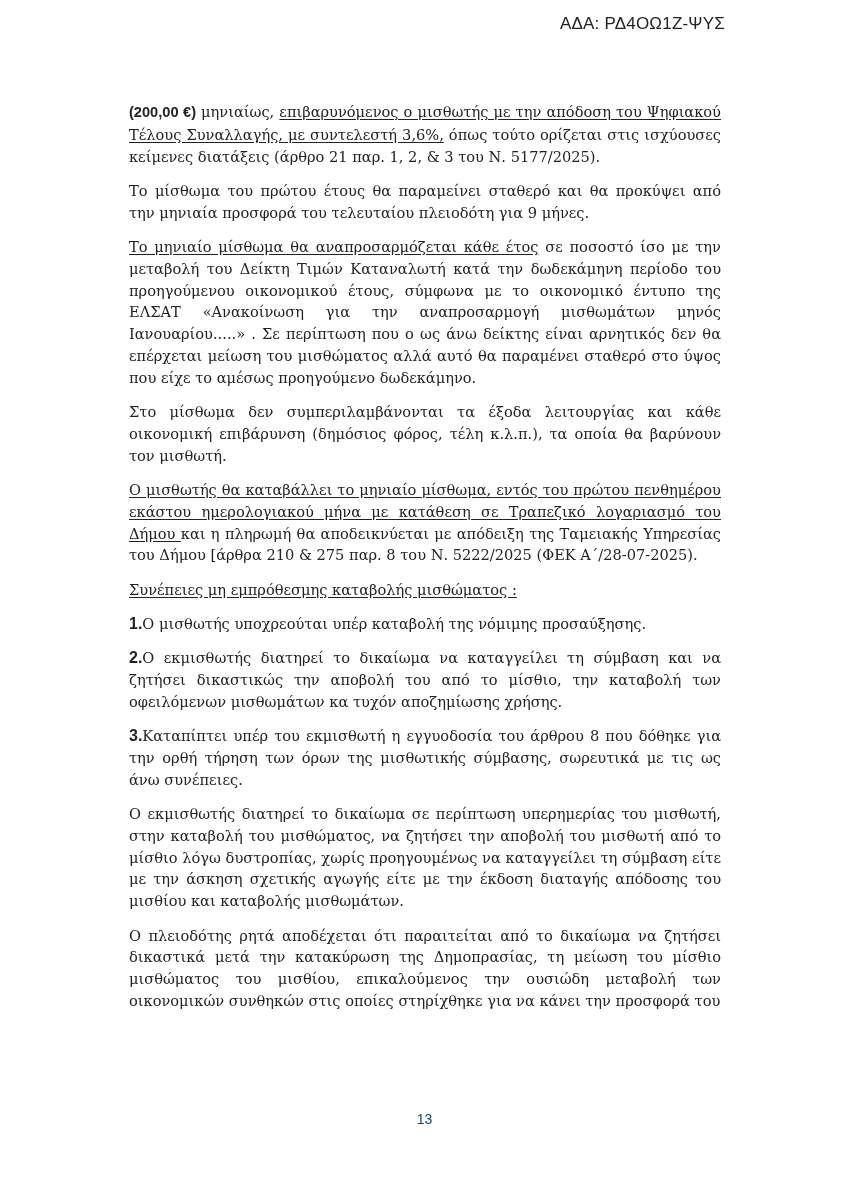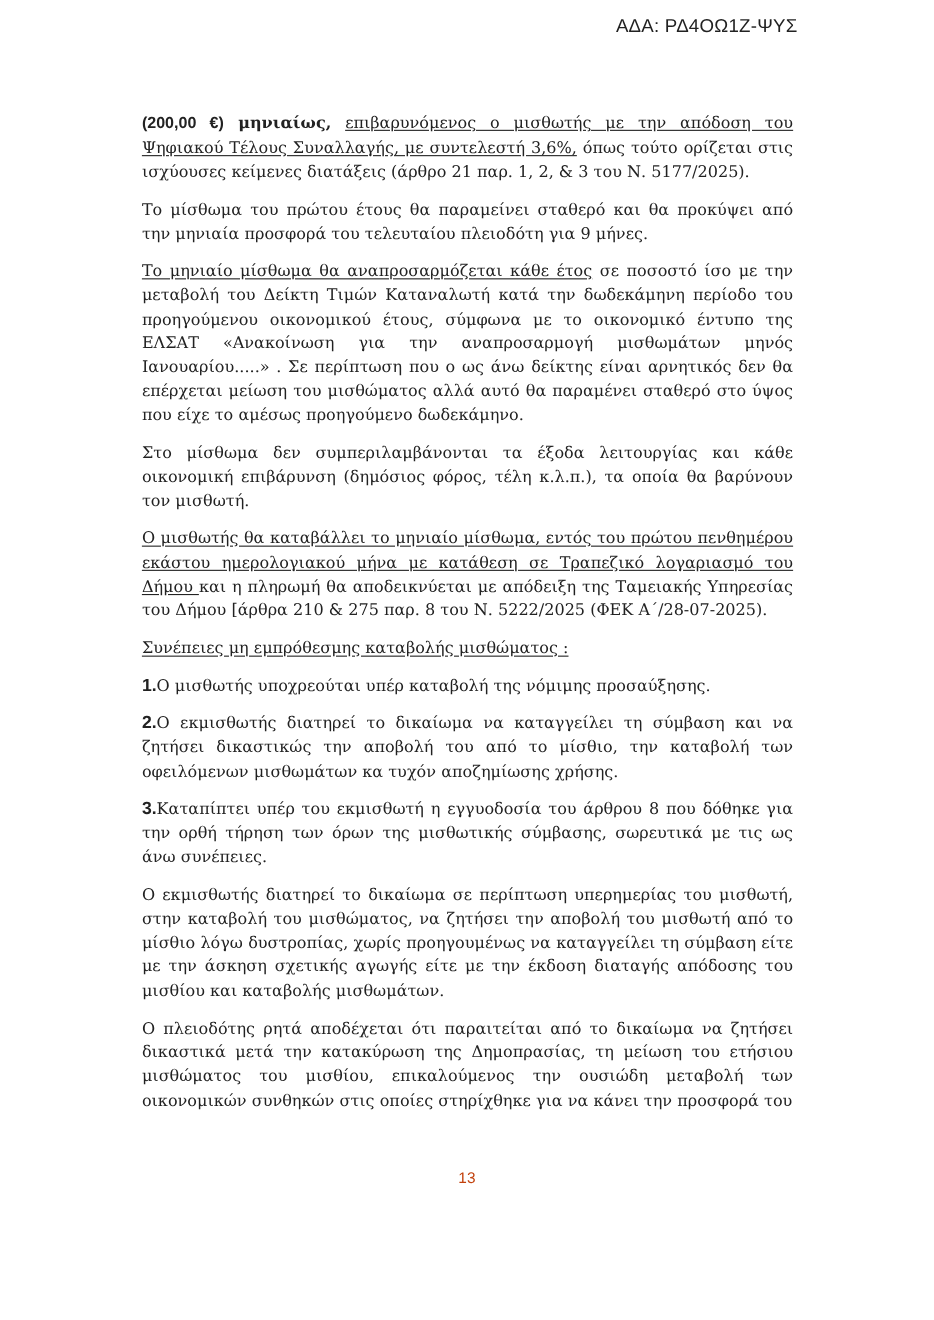--- a/index.html
+++ b/index.html
@@ -2,23 +2,23 @@
 <html><head>
 <meta charset="utf-8">
 <style>
   html, body { margin: 0; padding: 0; background: #ffffff; }
   body { width: 849px; height: 1200px; position: relative; overflow: hidden; color: #1a1a1a; }
   .ada { position: absolute; top: 14px; right: 124px; font-family: "Liberation Sans", sans-serif; font-size: 17px; letter-spacing: 0.2px; color: #222; text-align: center; }
   .content { position: absolute; left: 129px; top: 101px; width: 592px; font-family: "DejaVu Serif", serif; font-size: 14.6px; line-height: 21.8px; color: #222; }
   .content p { margin: 0 0 12.5px 0; text-align: justify; text-align-last: left; }
   .u { text-decoration: underline; text-underline-offset: 2px; }
   .b { font-weight: bold; font-family: "Liberation Sans", sans-serif; }
-  .bs { font-weight: bold; }
+  .bs { font-weight: normal; }
   .num { font-weight: bold; font-family: "Liberation Sans", sans-serif; font-size: 16px; }
-  .pageno { position: absolute; top: 1062px; left: 0; width: 849px; text-align: center; font-family: "Liberation Sans", sans-serif; font-size: 14px; color: #c2410c; }
+  .pageno { position: absolute; top: 1111px; left: 0; width: 849px; text-align: center; font-family: "Liberation Sans", sans-serif; font-size: 14px; color: #0c4a6e; }
 </style>
 </head>
 <body>
 
 <div class="ada">ΑΔΑ: ΡΔ4ΟΩ1Ζ-ΨΥΣ</div>
 
 <div class="content">
   <p><span class="b">(200,00 €)</span><span class="bs"> μηνιαίως,</span><span> </span><span class="u">επιβαρυνόμενος ο μισθωτής με την απόδοση του Ψηφιακού Τέλους Συναλλαγής, με συντελεστή 3,6%,</span><span> όπως τούτο ορίζεται στις ισχύουσες κείμενες διατάξεις (άρθρο 21 παρ. 1, 2, &amp; 3 του Ν. 5177/2025).</span></p>
 
   <p>Το μίσθωμα του πρώτου έτους θα παραμείνει σταθερό και θα προκύψει από την μηνιαία προσφορά του τελευταίου πλειοδότη για 9 μήνες.</p>
@@ -29,16 +29,16 @@
 
   <p><span class="u">Ο μισθωτής θα καταβάλλει το μηνιαίο μίσθωμα, εντός του πρώτου πενθημέρου εκάστου ημερολογιακού μήνα με κατάθεση σε Τραπεζικό λογαριασμό του Δήμου </span><span>και η πληρωμή θα αποδεικνύεται με απόδειξη της Ταμειακής Υπηρεσίας του Δήμου [άρθρα 210 &amp; 275 παρ. 8 του Ν. 5222/2025 (ΦΕΚ Α΄/28-07-2025).</span></p>
 
   <p class="u">Συνέπειες μη εμπρόθεσμης καταβολής μισθώματος :</p>
 
   <p><span class="num">1.</span><span>Ο μισθωτής υποχρεούται υπέρ καταβολή της νόμιμης προσαύξησης.</span></p>
   <p><span class="num">2.</span><span>Ο εκμισθωτής διατηρεί το δικαίωμα να καταγγείλει τη σύμβαση και να ζητήσει δικαστικώς την αποβολή του από το μίσθιο, την καταβολή των οφειλόμενων μισθωμάτων κα τυχόν αποζημίωσης χρήσης.</span></p>
   <p><span class="num">3.</span><span>Καταπίπτει υπέρ του εκμισθωτή η εγγυοδοσία του άρθρου 8 που δόθηκε για την ορθή τήρηση των όρων της μισθωτικής σύμβασης, σωρευτικά με τις ως άνω συνέπειες.</span></p>
 
   <p>Ο εκμισθωτής διατηρεί το δικαίωμα σε περίπτωση υπερημερίας του μισθωτή, στην καταβολή του μισθώματος, να ζητήσει την αποβολή του μισθωτή από το μίσθιο λόγω δυστροπίας, χωρίς προηγουμένως να καταγγείλει τη σύμβαση είτε με την άσκηση σχετικής αγωγής είτε με την έκδοση διαταγής απόδοσης του μισθίου και καταβολής μισθωμάτων.</p>
-  <p>Ο πλειοδότης ρητά αποδέχεται ότι παραιτείται από το δικαίωμα να ζητήσει δικαστικά μετά την κατακύρωση της Δημοπρασίας, τη μείωση του ετήσιου μισθώματος του μισθίου, επικαλούμενος την ουσιώδη μεταβολή των οικονομικών συνθηκών στις οποίες στηρίχθηκε για να κάνει την προσφορά του</p>
+  <p>Ο πλειοδότης ρητά αποδέχεται ότι παραιτείται από το δικαίωμα να ζητήσει δικαστικά μετά την κατακύρωση της Δημοπρασίας, τη μείωση του μίσθιο μισθώματος του μισθίου, επικαλούμενος την ουσιώδη μεταβολή των οικονομικών συνθηκών στις οποίες στηρίχθηκε για να κάνει την προσφορά του</p>
 </div>
 
 <div class="pageno">13</div>
 
 </body></html>

